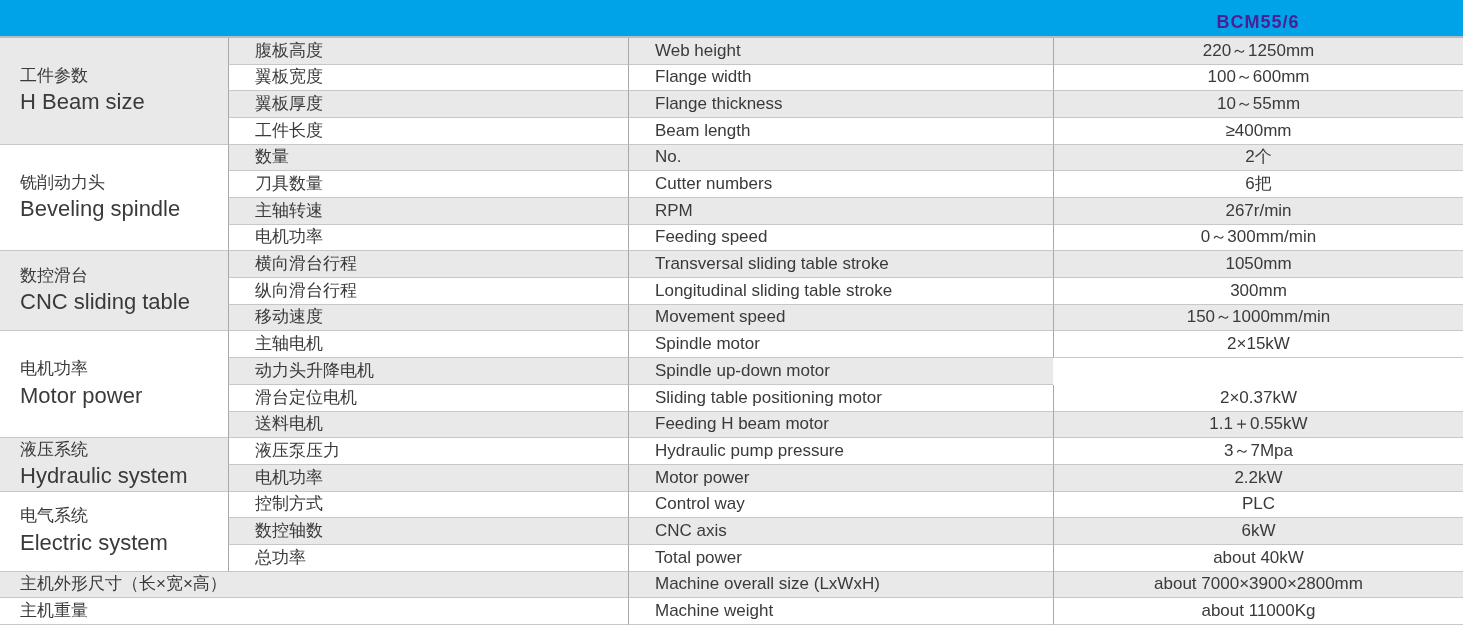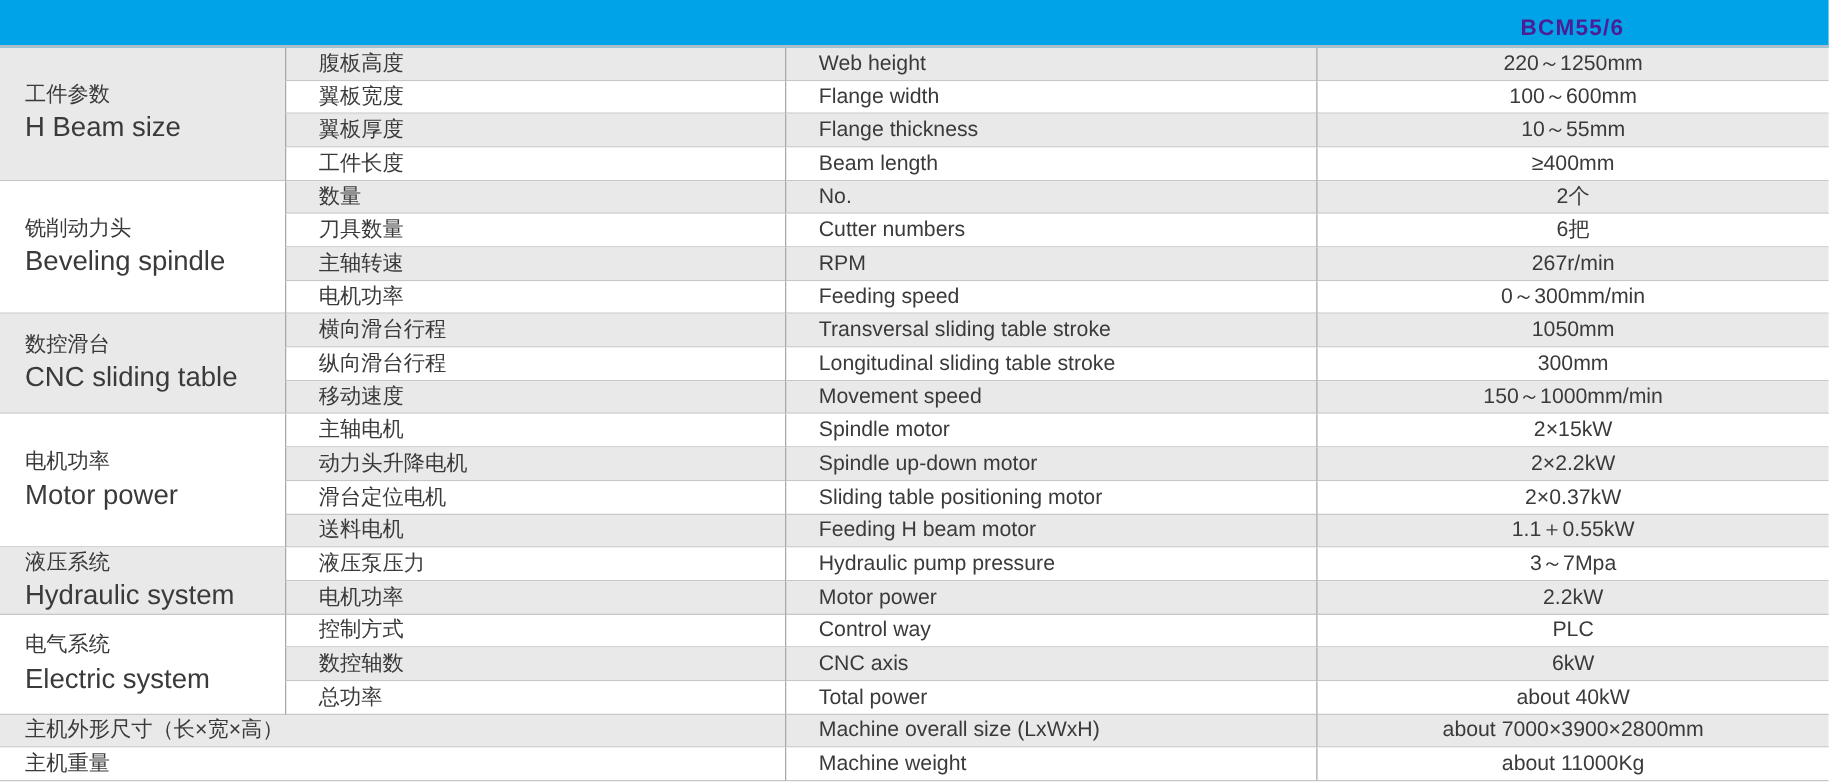--- a/index.html
+++ b/index.html
@@ -127,21 +127,20 @@
     <div class="cell param-en vline white" style="grid-area: 10 / 3;">Longitudinal sliding table stroke</div>
     <div class="cell value-cell vline white" style="grid-area: 10 / 4;">300mm</div>
     <div class="cell param-cn vline gray" style="grid-area: 11 / 2;">移动速度</div>
     <div class="cell param-en vline gray" style="grid-area: 11 / 3;">Movement speed</div>
     <div class="cell value-cell vline gray" style="grid-area: 11 / 4;">150～1000mm/min</div>
     <div class="cell param-cn vline white" style="grid-area: 12 / 2;">主轴电机</div>
     <div class="cell param-en vline white" style="grid-area: 12 / 3;">Spindle motor</div>
     <div class="cell value-cell vline white" style="grid-area: 12 / 4;">2×15kW</div>
     <div class="cell param-cn vline gray" style="grid-area: 13 / 2;">动力头升降电机</div>
     <div class="cell param-en vline gray" style="grid-area: 13 / 3;">Spindle up-down motor</div>
-    <div class="cell value-cell vline gray" style="grid-area: 13 / 4;">2×2.2kW</div>
     <div class="cell param-cn vline white" style="grid-area: 14 / 2;">滑台定位电机</div>
     <div class="cell param-en vline white" style="grid-area: 14 / 3; text-align: center;">Sliding table positioning motor</div>
     <div class="cell value-cell vline white" style="grid-area: 14 / 4;">2×0.37kW</div>
     <div class="cell param-cn vline gray" style="grid-area: 15 / 2;">送料电机</div>
     <div class="cell param-en vline gray" style="grid-area: 15 / 3;">Feeding H beam motor</div>
     <div class="cell value-cell vline gray" style="grid-area: 15 / 4;">1.1＋0.55kW</div>
     <div class="cell param-cn vline white" style="grid-area: 16 / 2;">液压泵压力</div>
     <div class="cell param-en vline white" style="grid-area: 16 / 3;">Hydraulic pump pressure</div>
     <div class="cell value-cell vline white" style="grid-area: 16 / 4;">3～7Mpa</div>
     <div class="cell param-cn vline gray" style="grid-area: 17 / 2;">电机功率</div>

